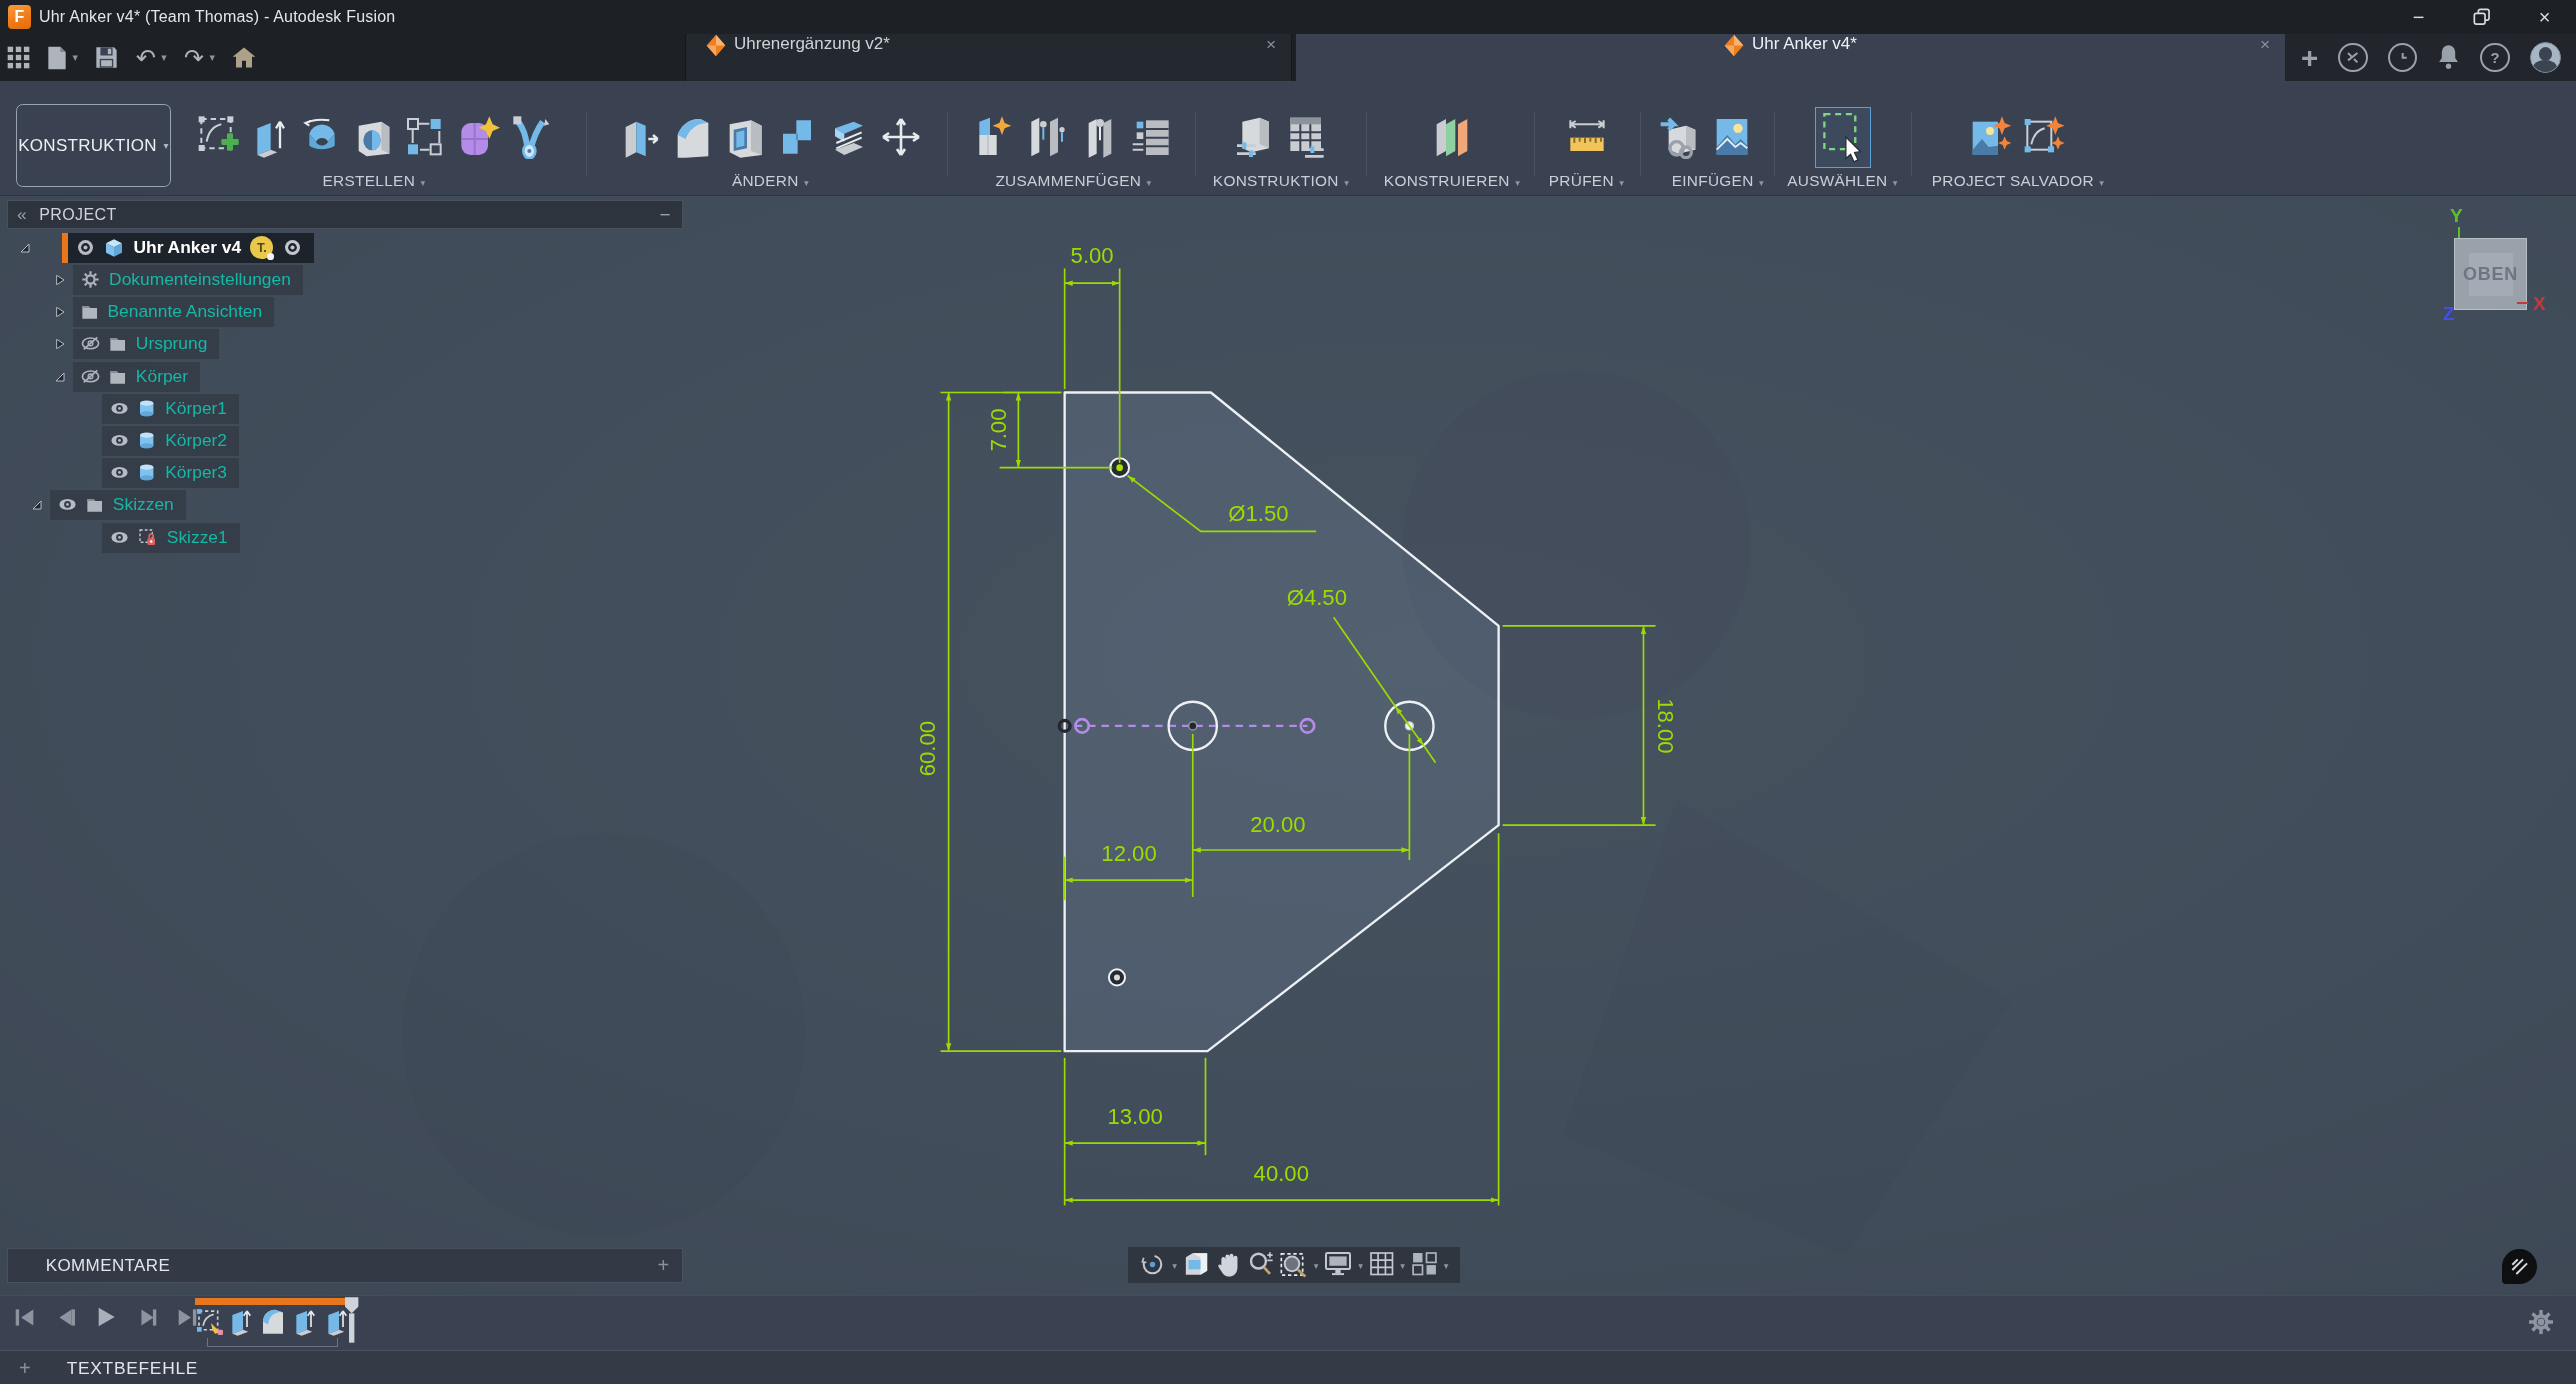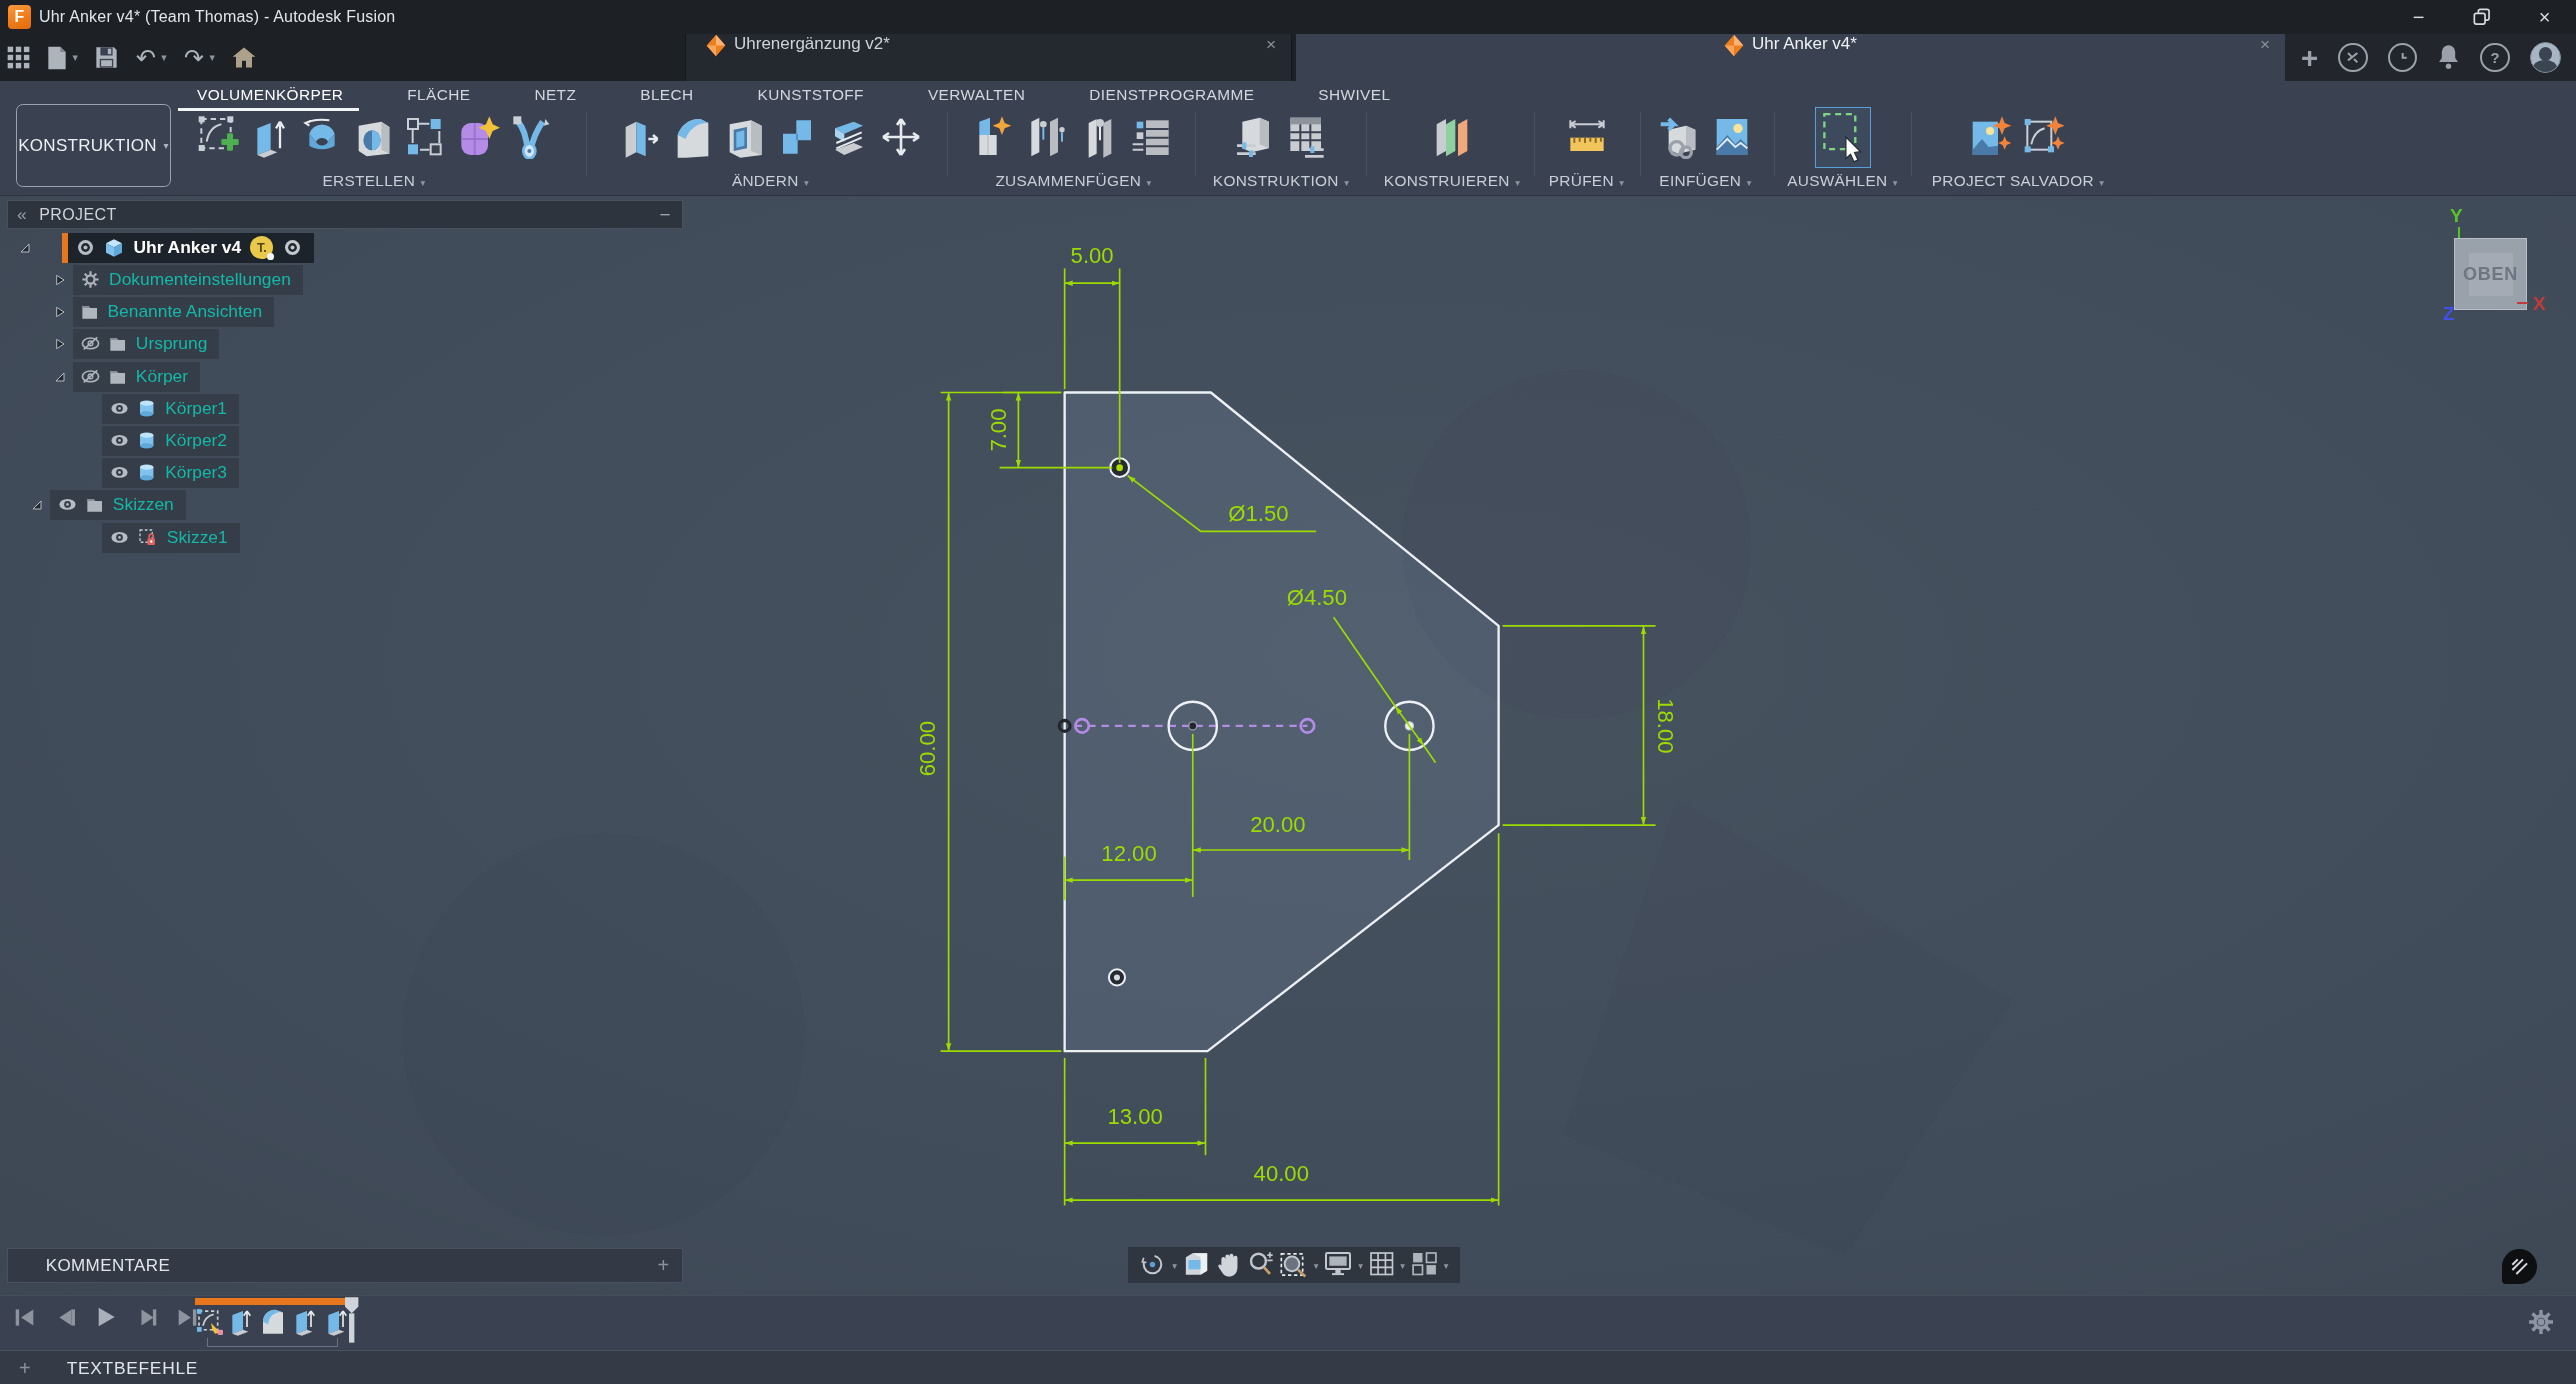--- a/index.html
+++ b/index.html
@@ -201,30 +201,20 @@
             <path d="M17,2 a10,10 0 0 1 10,10 v9 l4,6 h-28 l4,-6 v-9 a10,10 0 0 1 10,-10 z" fill="#9aa1ab"></path>
             <circle cx="17" cy="33" r="4" fill="#9aa1ab"></circle>
           </svg>
       </span>
       <span class="circleicon">?</span>
       <span class="avatar"></span>
     </div>
   </div>
 
   <div class="ribbon">
-    <div class="menutabs">
-      <span class="mtab active">VOLUMENKÖRPER</span>
-      <span class="mtab">FLÄCHE</span>
-      <span class="mtab">NETZ</span>
-      <span class="mtab">BLECH</span>
-      <span class="mtab">KUNSTSTOFF</span>
-      <span class="mtab">VERWALTEN</span>
-      <span class="mtab">DIENSTPROGRAMME</span>
-      <span class="mtab">SHWIVEL</span>
-    </div>
 
     <div class="konstruktion">
       <span>KONSTRUKTION</span>
       <span class="caret">▾</span>
     </div>
 
     <div class="grp" style="left:186px;width:376px;">
       <div class="icons">
         <svg class="ticon" viewBox="0 0 66 66">
             <rect x="8" y="6" width="44" height="44" fill="none" stroke="#c9cfd6" stroke-width="3" stroke-dasharray="8 6"></rect>
@@ -382,21 +372,21 @@
         <svg class="ticon" viewBox="0 0 66 66">
             <path d="M8,14 h50 M8,8 v12 M58,8 v12 M8,14 l8,-5 M8,14 l8,5 M58,14 l-8,-5 M58,14 l-8,5" stroke="#c9cdd2" stroke-width="3" fill="none"></path>
             <rect x="8" y="34" width="50" height="20" fill="#f2c45c"></rect>
             <path d="M14,34 v8 M22,34 v6 M30,34 v8 M38,34 v6 M46,34 v8 M54,34 v6" stroke="#8a6d2a" stroke-width="3"></path>
           </svg>
       </div>
       <div class="glabel"><span>PRÜFEN</span><span class="caret">▾</span></div>
     </div>
     <div class="rdivider" style="left:1640px;"></div>
 
-    <div class="grp" style="left:1647px;width:117px;">
+    <div class="grp" style="left:1647px;width:117px;text-align:right;">
       <div class="icons">
         <svg class="ticon" viewBox="0 0 66 66">
             <polygon points="16,22 42,16 56,22 56,52 30,58 16,52" fill="#d7dadd"></polygon>
             <polygon points="42,16 56,22 56,52 42,46" fill="#b9bdc2"></polygon>
             <path d="M4,14 h20 l-8,-8 M24,14 l-8,8" stroke="#74b9e8" stroke-width="6" fill="none"></path>
             <circle cx="28" cy="50" r="10" fill="none" stroke="#9aa1ab" stroke-width="5"></circle>
             <circle cx="42" cy="56" r="8" fill="none" stroke="#9aa1ab" stroke-width="5"></circle>
           </svg>
         <svg class="ticon" viewBox="0 0 66 66">
             <rect x="10" y="6" width="46" height="54" fill="#74b9e8"></rect>

